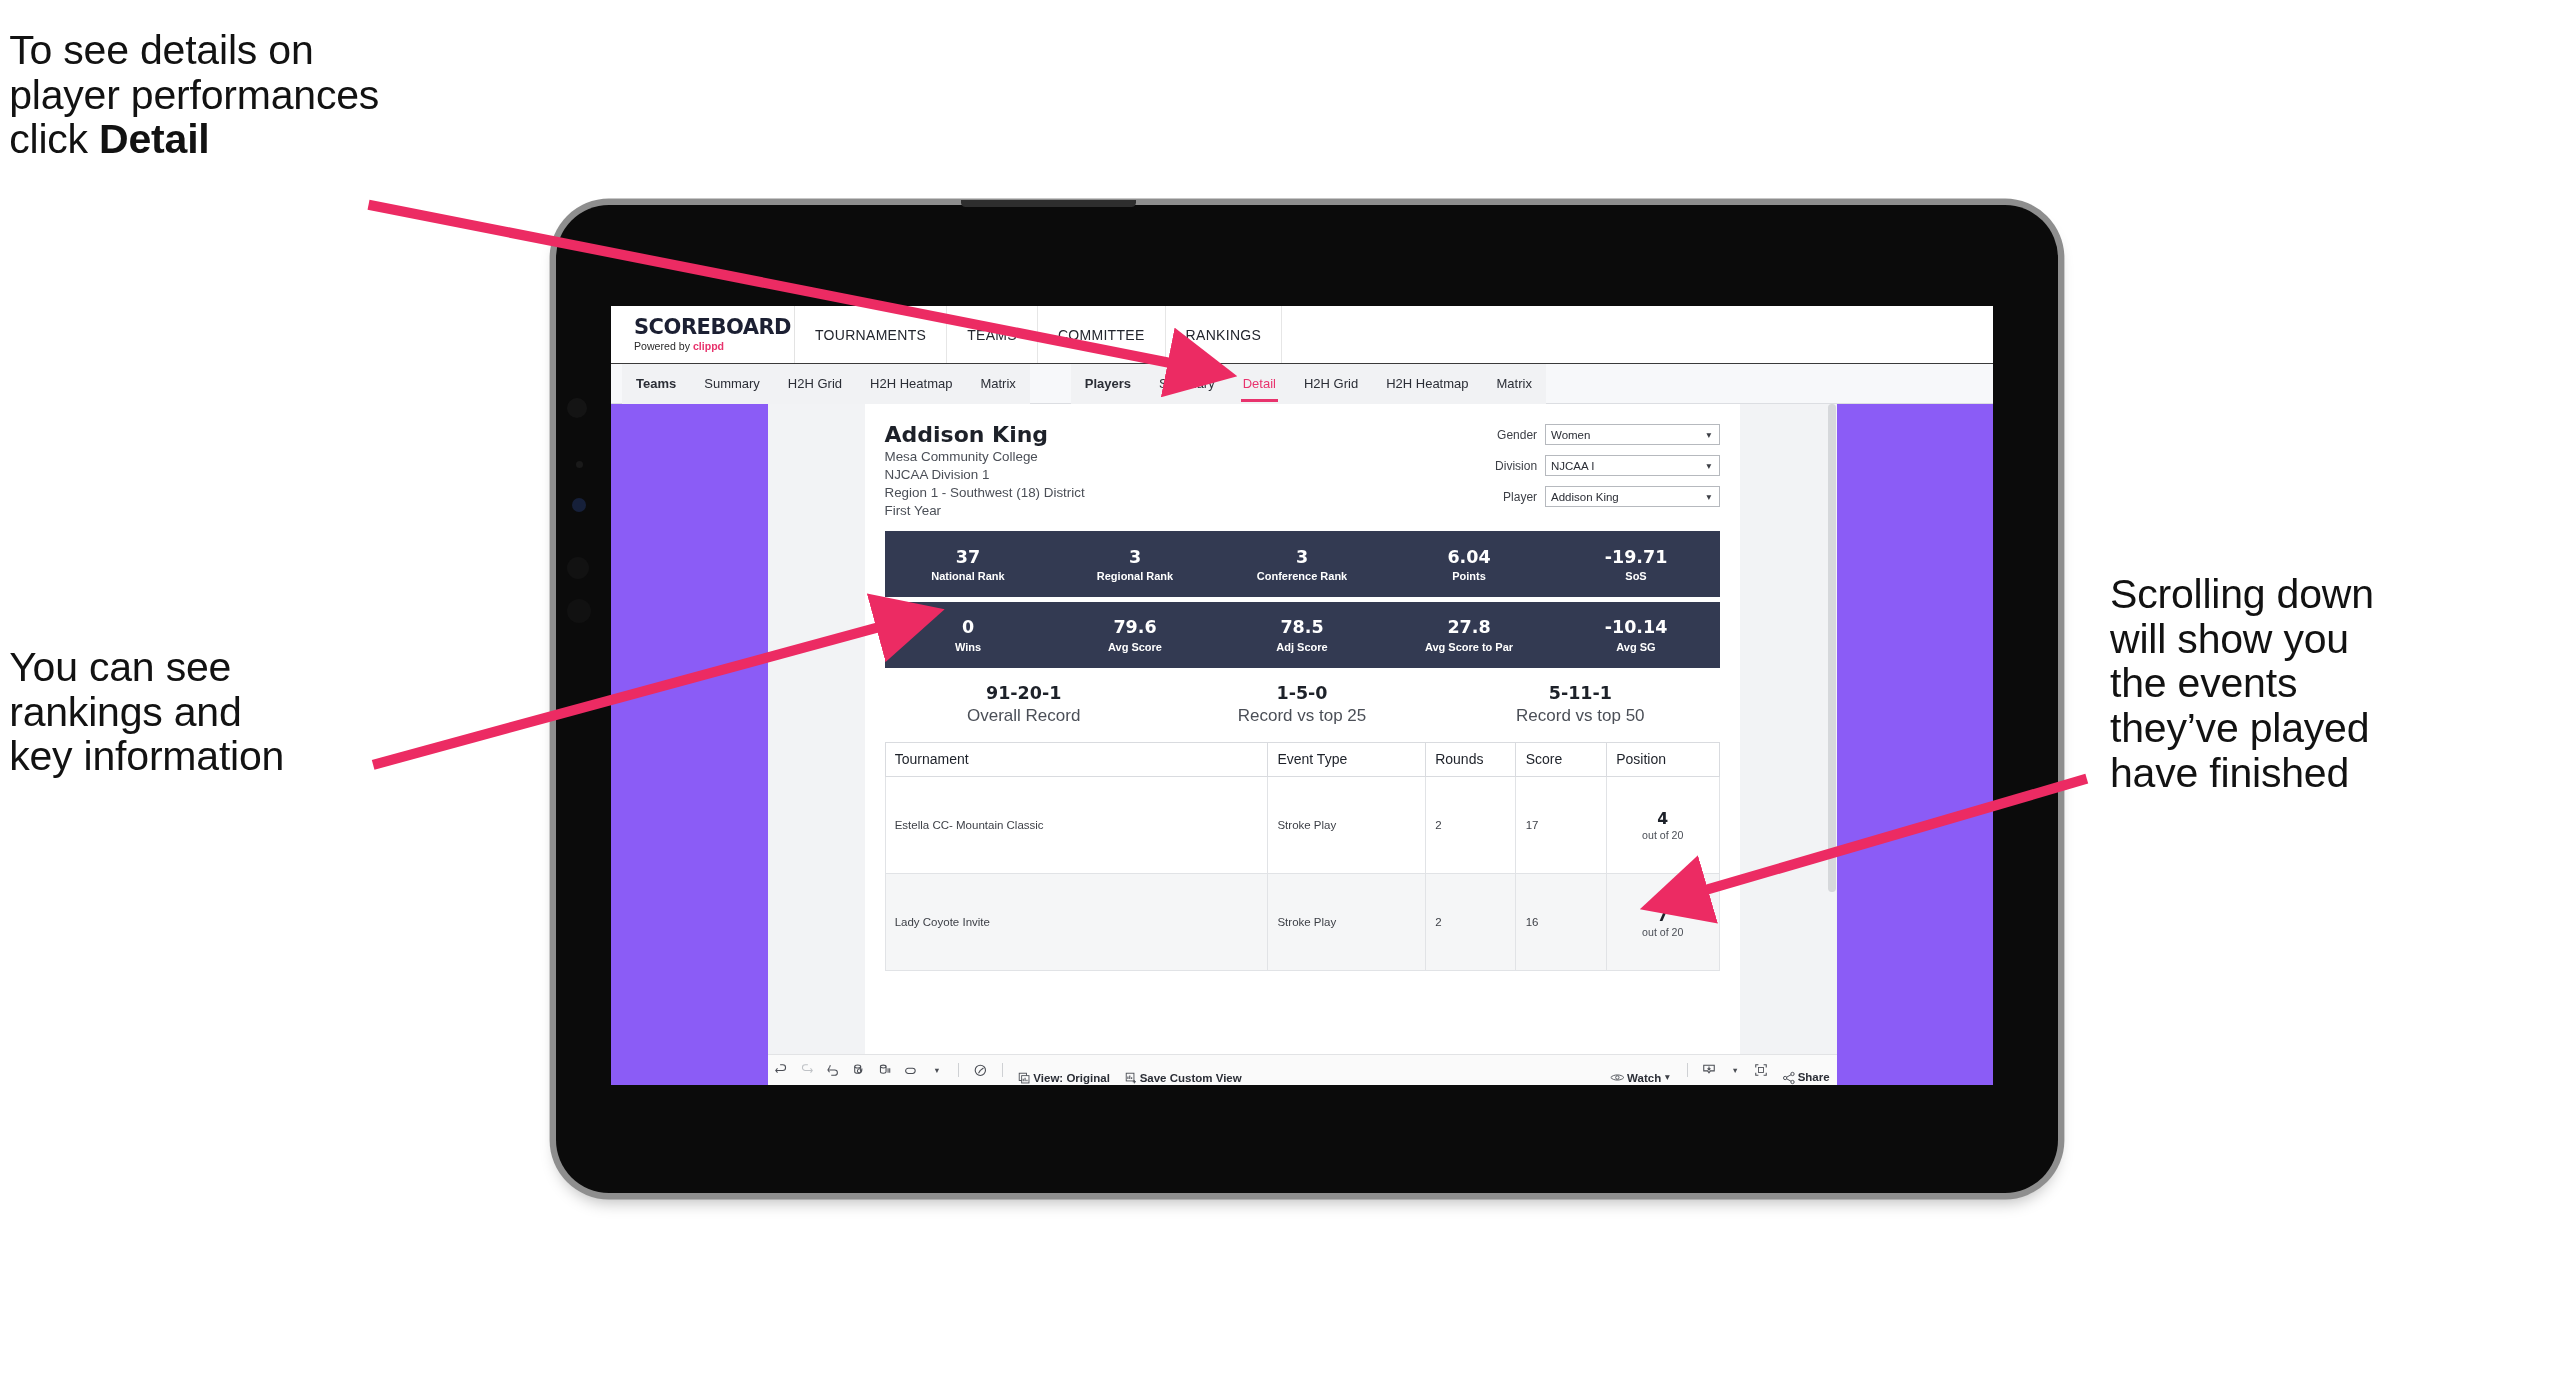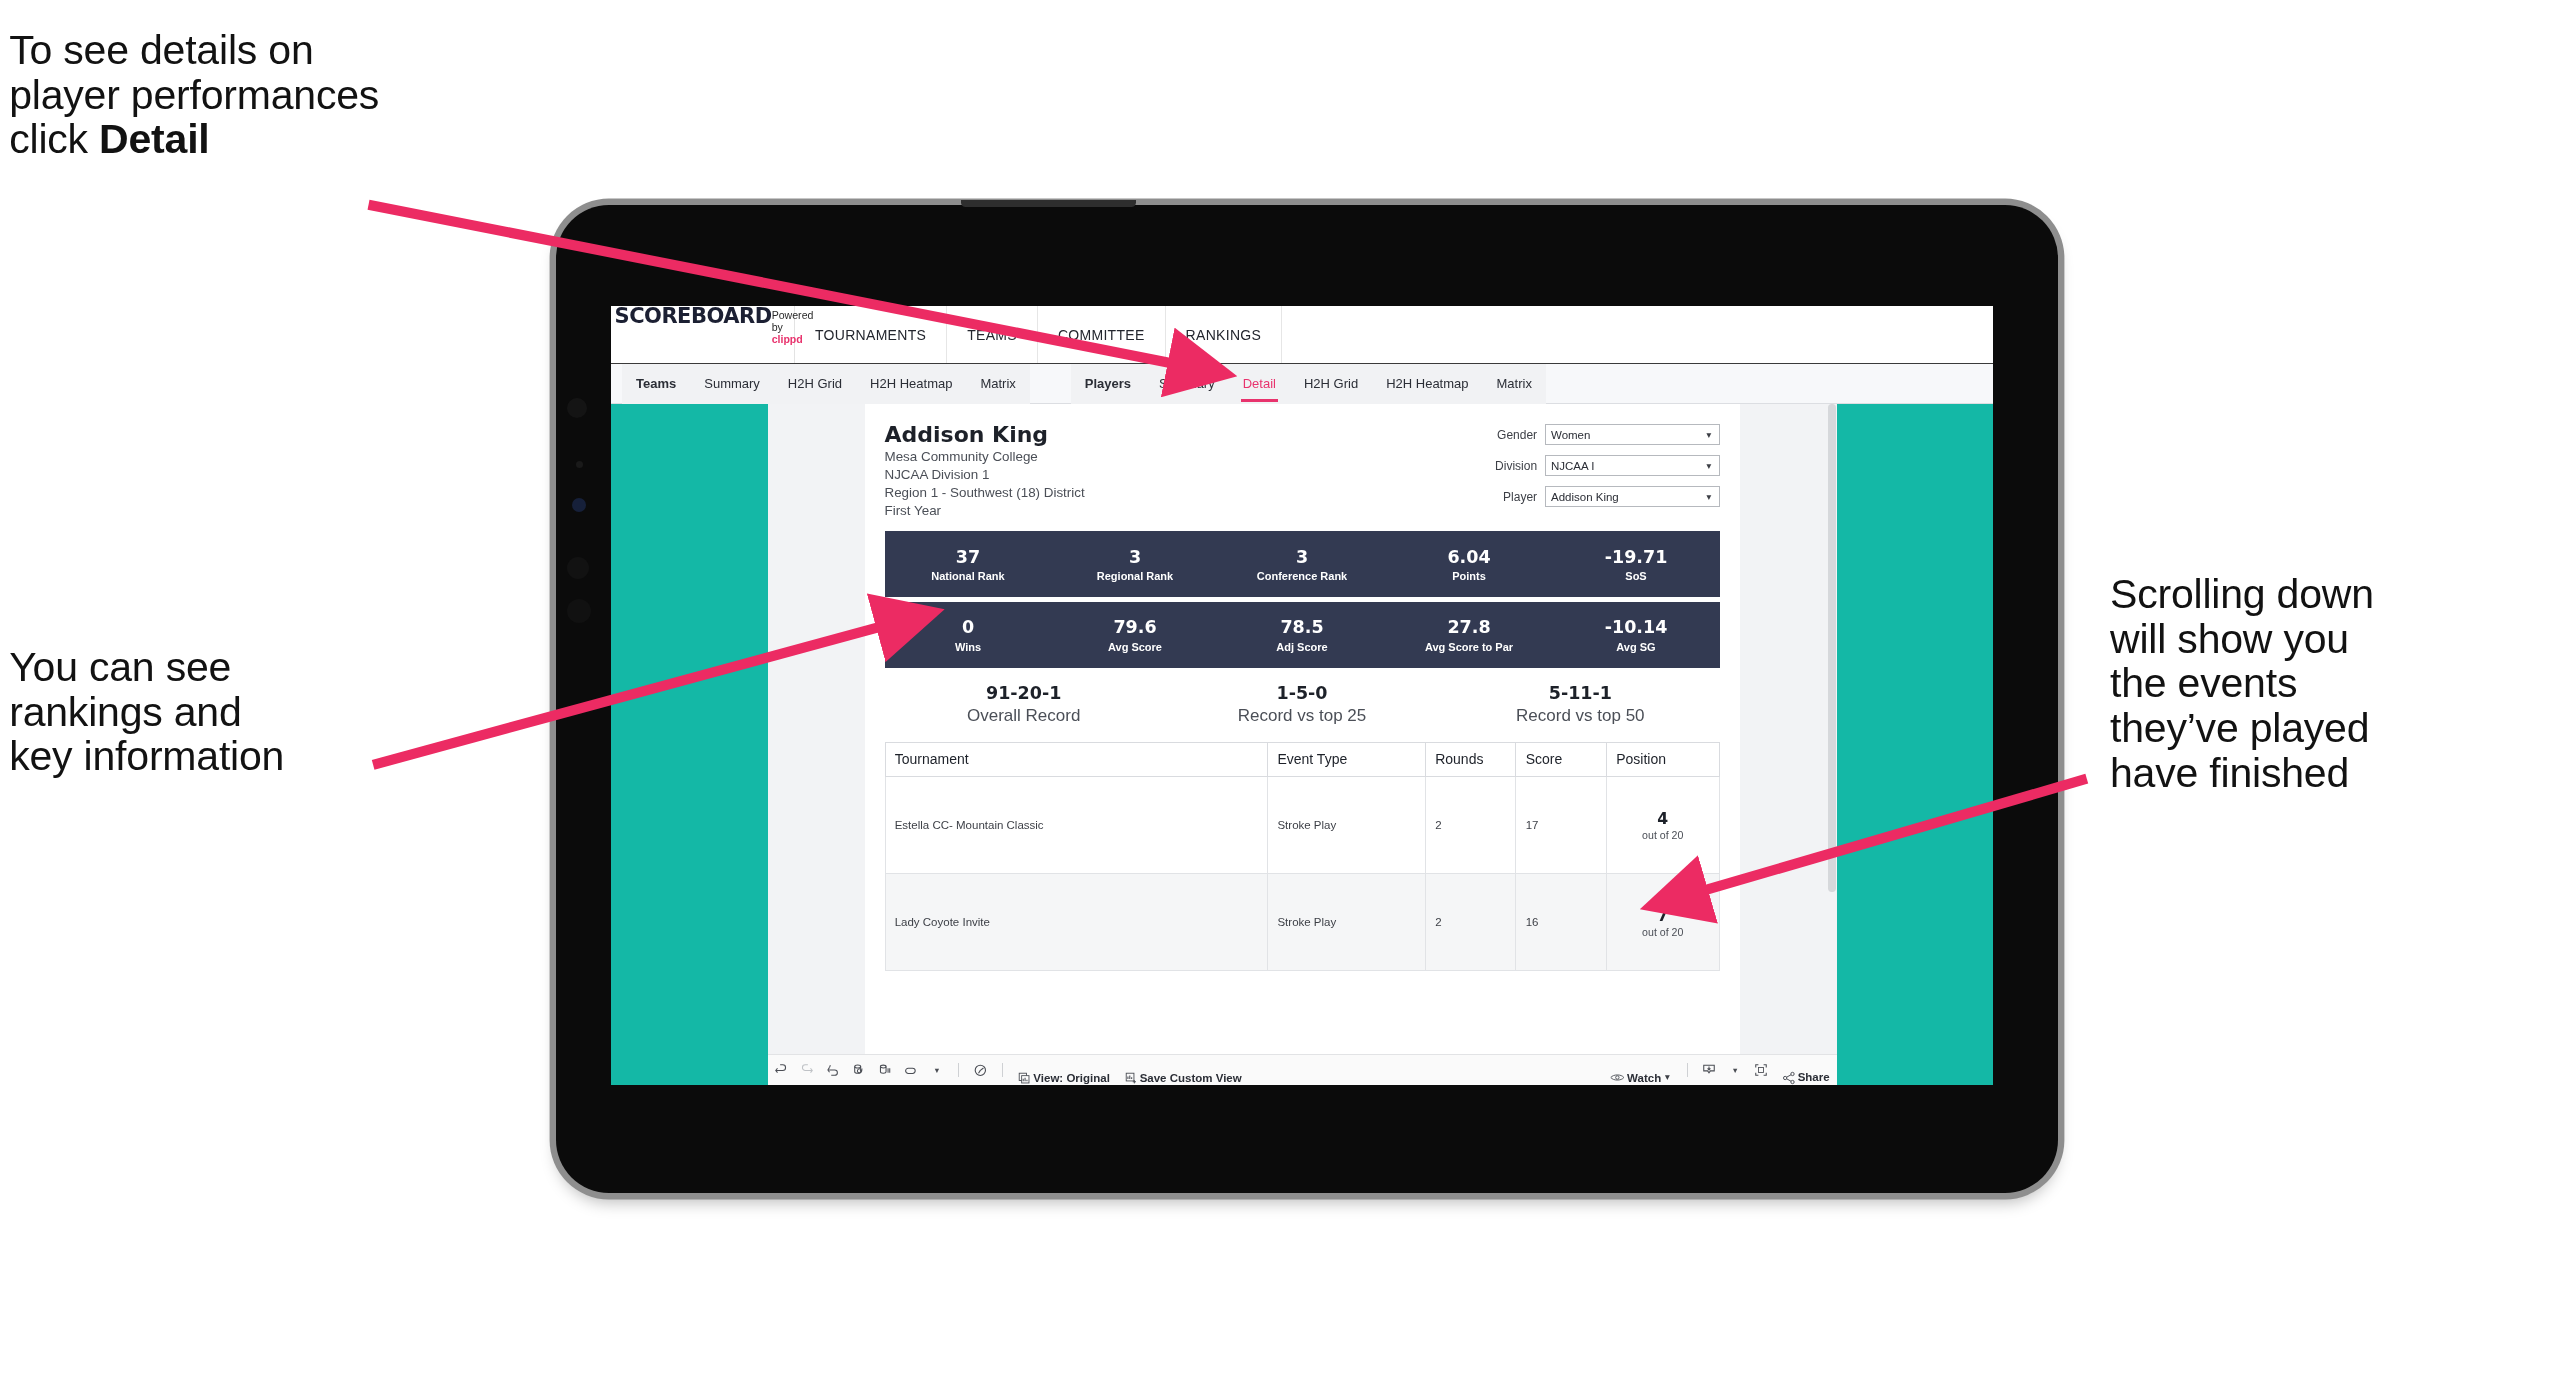--- a/index.html
+++ b/index.html
@@ -56,21 +56,21 @@
     background: #e9eaec;
     overflow: hidden;
   }
 
   
   #topnav {
     position: relative; height: 58px; background: #ffffff;
     border-bottom: 1.8px solid #3a3a3a; display: flex; align-items: stretch;
   }
   #logo-block {
-    width: 184px; display: flex; flex-direction: row;
+    width: 184px; display: flex; flex-direction: column;
     justify-content: center; padding-left: 23px;
     border-right: 0.9px solid #e3e3e3;
   }
   #logo-main {
     font-family: "DejaVu Sans", sans-serif;
     font-weight: 700; font-size: 21px; letter-spacing: -0.5px;
     color: #1c2033; line-height: 1;
   }
   #logo-sub { font-size: 10.6px; color: #2a2a2a; margin-top: 2.8px; }
   #logo-sub .brand { color: #e8336d; font-weight: 700; }
@@ -94,21 +94,21 @@
   .tabitem.bold { font-weight: 700; }
   .tabitem.active { color: #e8336d; }
   .tabitem.active::after {
     content: ""; position: absolute; left: 12px; right: 12px; bottom: 1.8px;
     height: 2.3px; background: #e8336d;
   }
 
   
   #workspace {
     position: relative; height: calc(779px - 58px - 40px);
-    background: #14b8a6; display: flex; justify-content: center;
+    background: #8b5cf6; display: flex; justify-content: center;
   }
   #sheet {
     position: relative; width: 1069px; background: #f2f3f5;
     display: flex; justify-content: center;
   }
   #card {
     position: relative; width: 875px; background: #ffffff;
     padding: 16.6px 20px 0 20px;
   }
   #vscroll {

